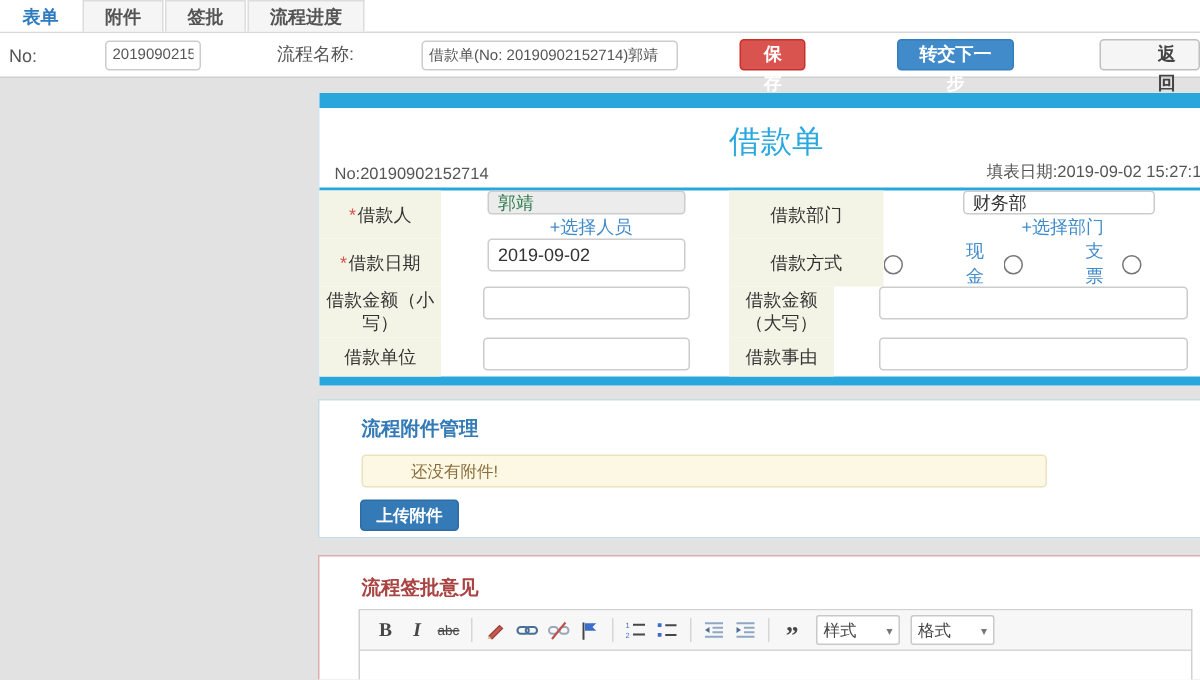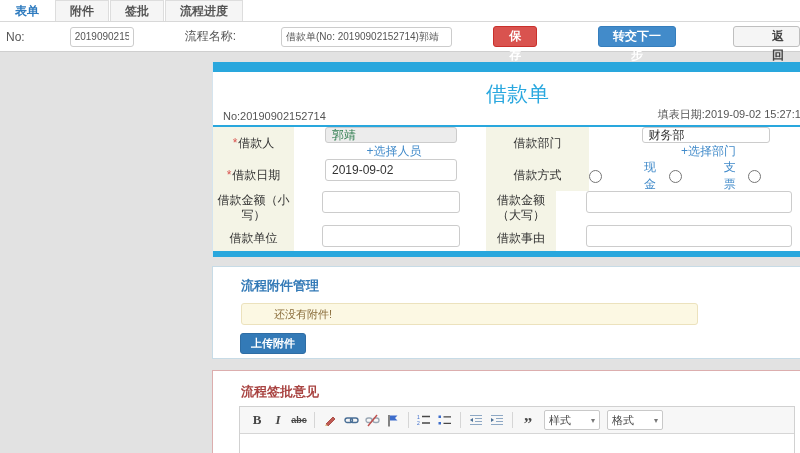--- a/index.html
+++ b/index.html
@@ -108,21 +108,21 @@
   .ed-toolbar {
     height:27px; background:#f7f7f7; border-bottom:1px solid #d6d6d6;
     display:flex; align-items:center; padding-left:8px; gap:3px;
   }
   .ed-btn {
     width:18px; height:18px; display:flex; align-items:center; justify-content:center;
     cursor:pointer; border-radius:2px; color:#474747;
   }
   .ed-b { font-family:"Liberation Serif","DejaVu Serif",serif; font-weight:bold; font-size:13px; }
   .ed-i { font-family:"Liberation Serif","DejaVu Serif",serif; font-style:italic; font-weight:bold; font-size:13px; }
-  .ed-s { font-size:9px; text-decoration:line-through; letter-spacing:0;font-weight:bold; }
+  .ed-s { font-size:9px; text-decoration:line-through; letter-spacing:0; }
   .ed-sep { width:1px; height:16px; background:#d6d6d6; margin:0 3px; }
   .ed-quote { font-family:"Liberation Serif","DejaVu Serif",serif; font-weight:bold; font-size:17px; line-height:10px; padding-top:8px; }
   .ed-select {
     width:56px; height:20px; border:1px solid #c9c9c9; border-radius:2px; background:#fff;
     display:flex; align-items:center; justify-content:space-between;
     padding:0 4px; font-size:11px; color:#474747; margin-left:4px; cursor:pointer;
   }
   .ed-select .caret { font-size:8px; color:#777; }
   .ed-content { height:112px; background:#fff; }
 </style>

